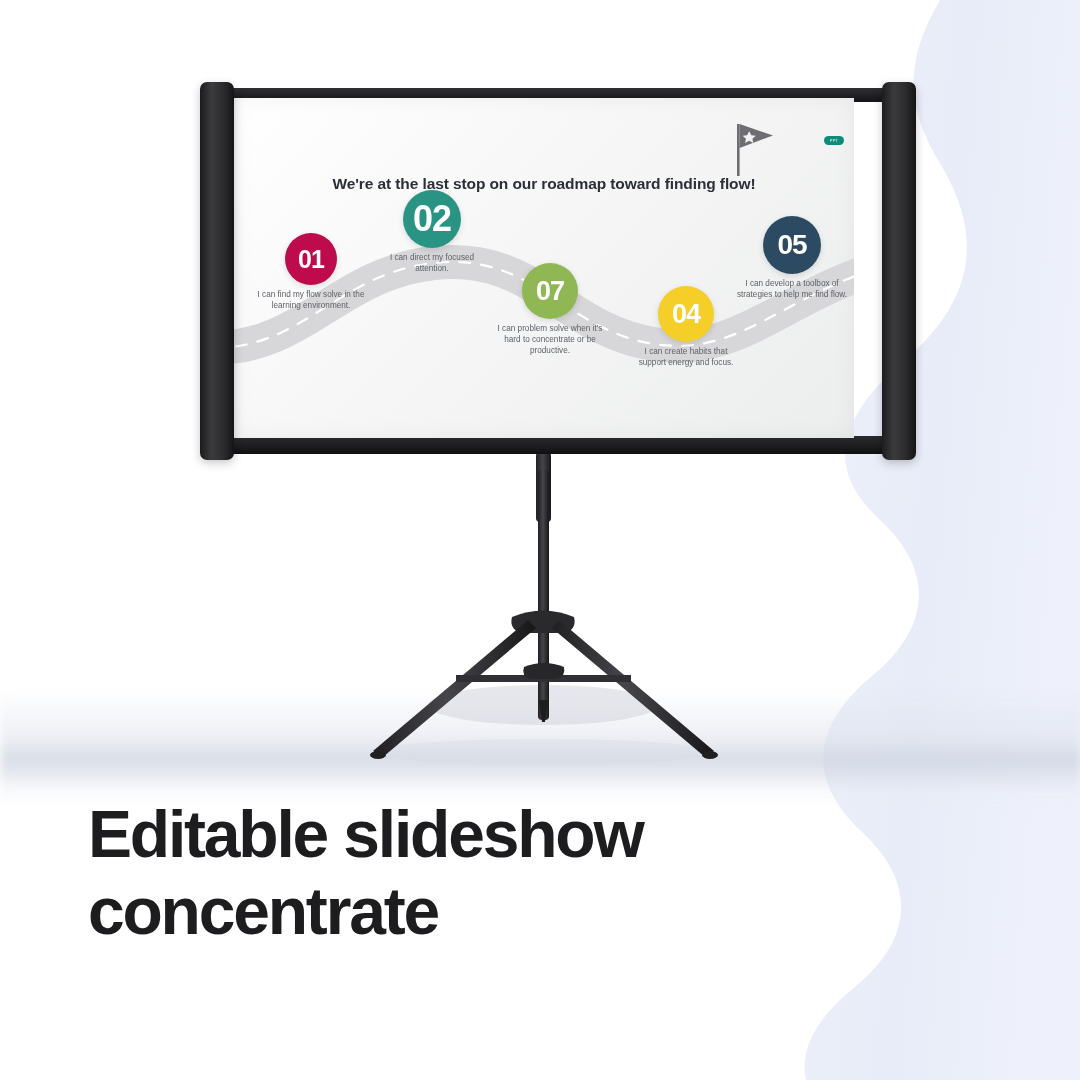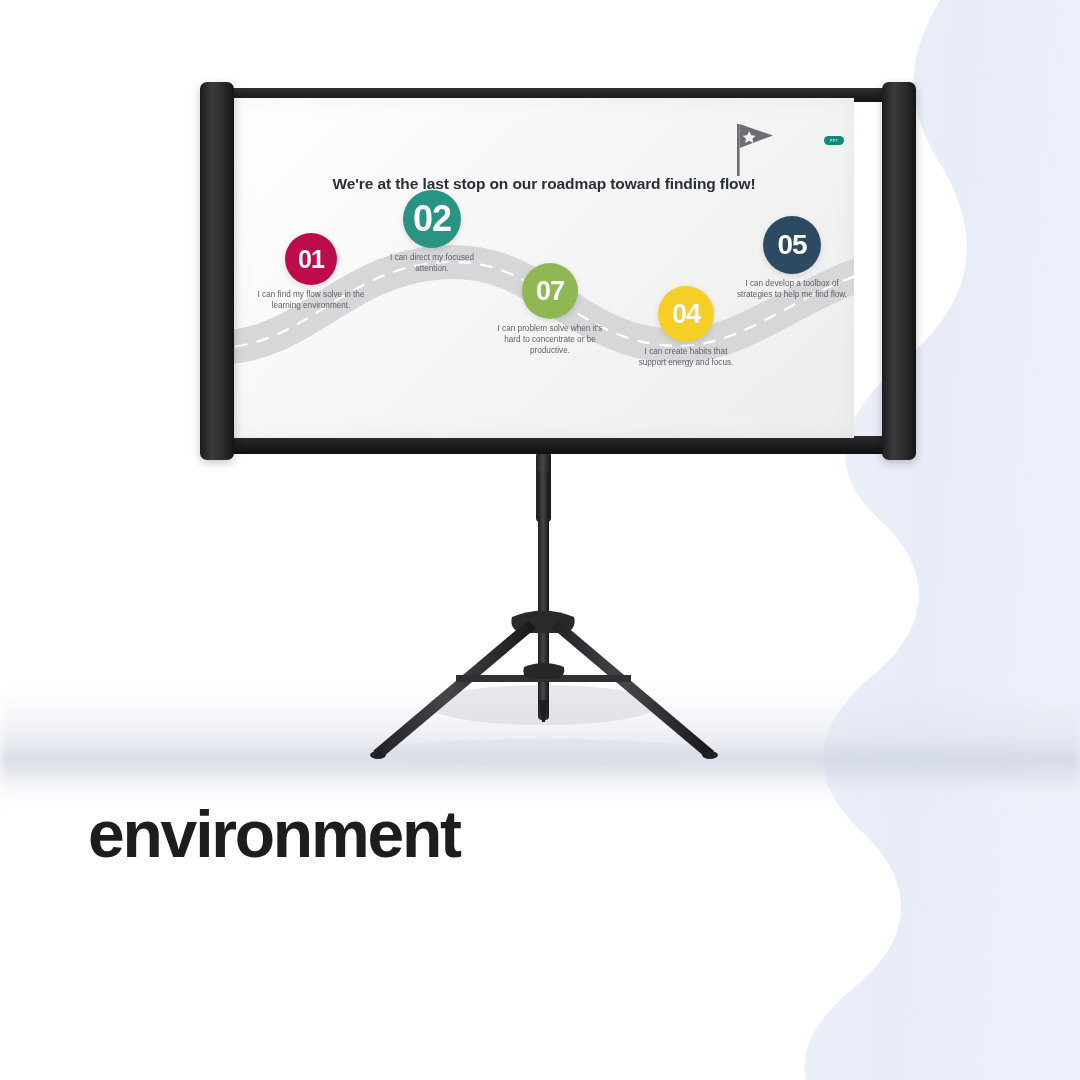--- a/index.html
+++ b/index.html
@@ -279,16 +279,17 @@
         <div class="step-text">I can develop a toolbox of strategies to help me find flow.</div>
       </div>
 
     </div>
 
     <div class="post left"></div>
     <div class="post right"></div>
   </div>
 
   <div class="headline">
-    <span class="l2">environment</span>
+    <span>Editable slideshow</span>
+    <span class="l2">concentrate</span>
   </div>
 
 </div>
 
 </body></html>

